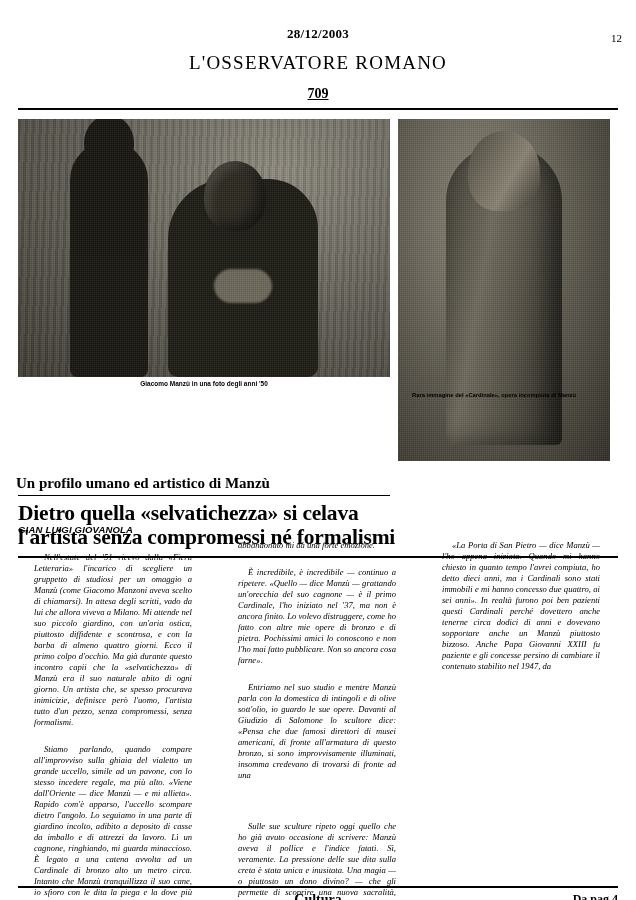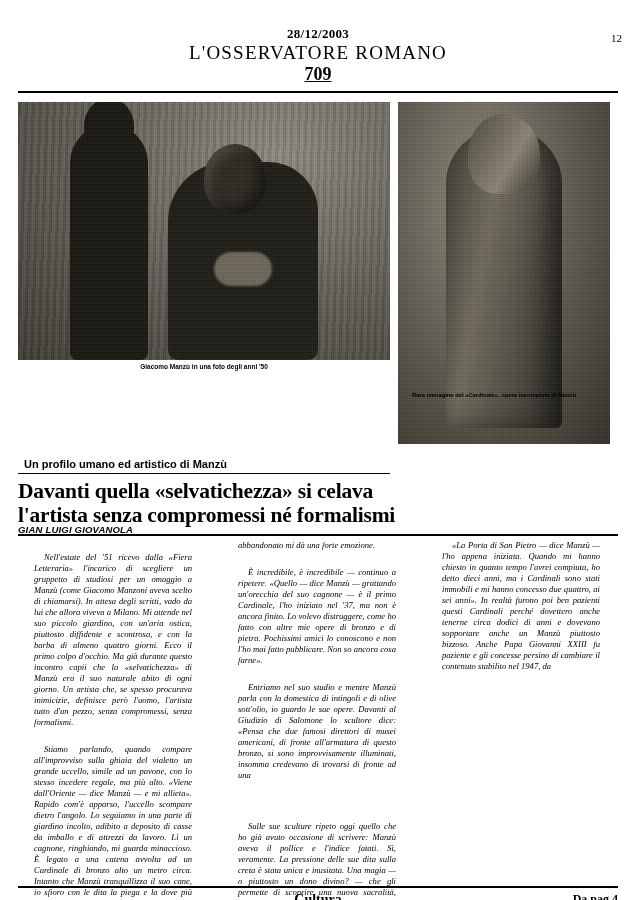--- a/index.html
+++ b/index.html
@@ -34,26 +34,27 @@
     margin-top: 26px;
   }
   .date {
     font-size: 13px;
     font-weight: bold;
     letter-spacing: 0.3px;
   }
   .paper-title {
     font-size: 19px;
     letter-spacing: 1.2px;
+    margin-top: 10px;
     font-family: "Liberation Serif", serif;
   }
   .issue-number {
-    font-size: 18px;
-    font-weight: bold;
-    margin-top: 0;
+    font-size: 14px;
+    font-weight: bold;
+    margin-top: 12px;
     text-decoration: underline;
   }
   .rule-top {
     border-top: 2px solid #000;
     margin: 6px 18px 0 18px;
   }
   .photo-row {
     position: relative;
     margin: 9px 18px 0 18px;
     display: flex;
@@ -181,23 +182,23 @@
     position: absolute;
     left: 388px;
     top: 366px;
     width: 212px;
     text-align: center;
     font-size: 5.8px;
     font-weight: bold;
     font-family: "Liberation Sans", sans-serif;
   }
   .kicker {
-    margin: 14px 18px 0 24px;
-    font-family: Liberation Sans, sans-serif;
-    font-size: 11px;
+    margin: 14px 18px 0 16px;
+    font-family: Liberation Serif, serif;
+    font-size: 15px;
     font-weight: bold;
     width: 370px;
   }
   .rule-thin {
     border-top: 1px solid #000;
     margin: 3px 18px 0 18px;
     width: 372px;
   }
   .headline {
     margin: 5px 18px 0 18px;
@@ -311,21 +312,21 @@
       </div>
     </div>
   </div>
 
   <div class="caption-side">Rara immagine del «Cardinale», opera incompiuta di Manzù</div>
 
   <div class="kicker">Un profilo umano ed artistico di Manzù</div>
   <div class="rule-thin"></div>
 
   <div class="headline">
-    <div>Davanti quella «selvatichezza» si celava</div>
+    <div>Dietro quella «selvatichezza» si celava</div>
     <div>l'artista senza compromessi né formalismi</div>
   </div>
 
   <div class="rule-under-headline"></div>
 
   <div class="columns">
     <div class="col">
       <div class="byline">GIAN LUIGI GIOVANOLA</div>
       <p>Nell'estate del '51 ricevo dalla «Fiera Letteraria» l'incarico di scegliere un gruppetto di studiosi per un omaggio a Manzù (come Giacomo Manzoni aveva scelto di chiamarsi). In attesa degli scritti, vado da lui che allora viveva a Milano. Mi attende nel suo piccolo giardino, con un'aria ostica, piuttosto diffidente e scontrosa, e con la barba di almeno quattro giorni. Ecco il primo colpo d'occhio. Ma già durante questo incontro capii che la «selvatichezza» di Manzù era il suo naturale abito di ogni giorno. Un artista che, se spesso procurava inimicizie, definisce però l'uomo, l'artista tutto d'un pezzo, senza compromessi, senza formalismi.</p>
       <p>Stiamo parlando, quando compare all'improvviso sulla ghiaia del vialetto un grande uccello, simile ad un pavone, con lo stesso incedere regale, ma più alto. «Viene dall'Oriente — dice Manzù — e mi allieta». Rapido com'è apparso, l'uccello scompare dietro l'angolo. Lo seguiamo in una parte di giardino incolto, adibito a deposito di casse da imballo e di attrezzi da lavoro. Lì un cagnone, ringhiando, mi guarda minaccioso. È legato a una catena avvolta ad un Cardinale di bronzo alto un metro circa. Intanto che Manzù tranquillizza il suo cane, io sfioro con le dita la piega e la dove più profondi sono i solchi del sapiente scalpello. Quel Cardinale finisce così</p>

